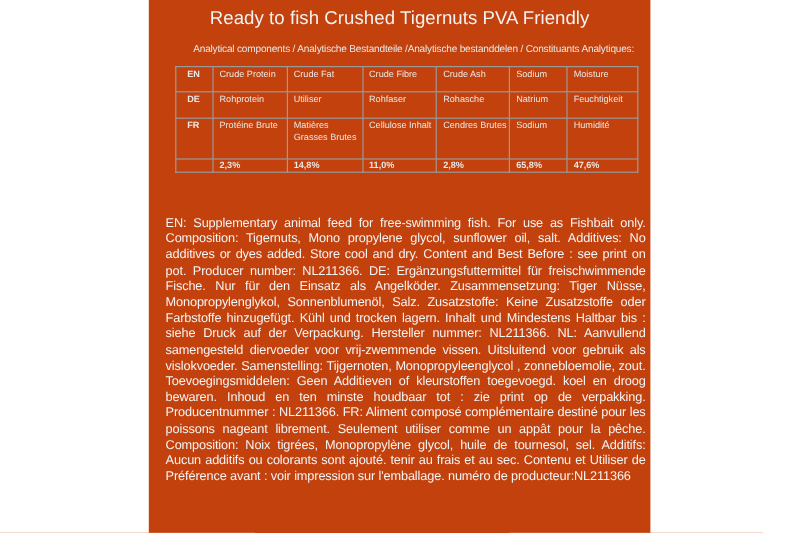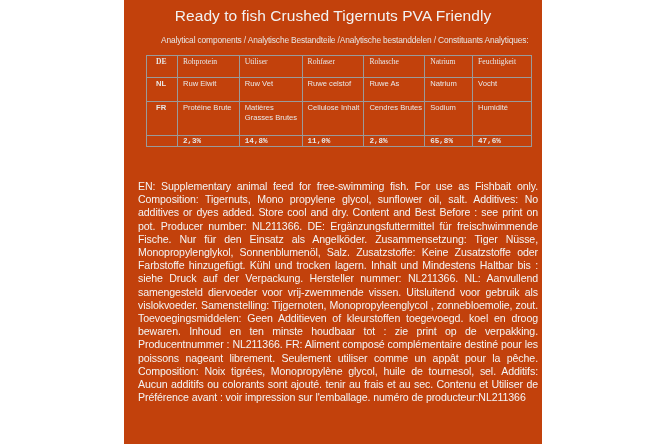--- a/index.html
+++ b/index.html
@@ -21,24 +21,24 @@
   }
   table.analysis {
     position: absolute; left: 22px; top: 55px; width: 386px;
     border-collapse: collapse; font-size: 7.6px; color: #e8e8e8;
   }
   table.analysis td {
     border: 1px solid #9a9a9a; vertical-align: top; padding: 1px 0 0 5px; line-height: 10px;
   }
   table.analysis td.lang { font-weight: bold; text-align: left; padding-left: 9px; }
   table.analysis tr.r-en td { height: 19px; }
-  table.analysis tr.r-de td { height: 20px; font-family: Liberation Serif, serif; }
+  table.analysis tr.r-de td { height: 20px; }
   table.analysis tr.r-nl td { height: 22px; }
   table.analysis tr.r-fr td { height: 32px; margin-top: 28px; }
-  table.analysis tr.r-val td { height: 9px; font-weight: bold; padding-top: 0; font-family: Liberation Mono, monospace; }
+  table.analysis tr.r-val td { height: 9px; font-weight: bold; padding-top: 0; }
   .body-text {
     position: absolute; left: 14px; top: 180px; width: 400px;
     font-size: 10.6px; line-height: 13.2px; color: #f4f4f4; text-align: justify;
     letter-spacing: -0.1px;
   }
   .body-text b { font-weight: normal; }
 </style>
 </head>
 <body>
 
@@ -50,37 +50,37 @@
     <colgroup>
       <col style="width:31px">
         <col style="width:62px">
         <col style="width:63px">
         <col style="width:62px">
       <col style="width:61px">
         <col style="width:48px">
         <col style="width:59px">
     </colgroup>
     <tbody>
+        <tr class="r-en">
+      <td class="lang">EN</td>
+      <td>Crude Protein</td>
+      <td>Crude Fat</td>
+      <td>Crude Fibre</td>
+      <td>Crude Ash</td>
+      <td>Sodium</td>
+      <td>Moisture</td>
+    </tr>
     <tr class="r-de">
       <td class="lang">DE</td>
       <td>Rohprotein</td>
       <td>Utiliser</td>
       <td>Rohfaser</td>
       <td>Rohasche</td>
       <td>Natrium</td>
       <td>Feuchtigkeit</td>
-    </tr>
-    <tr class="r-nl">
-      <td class="lang">NL</td>
-      <td>Ruw Eiwit</td>
-      <td>Ruw Vet</td>
-      <td>Ruwe celstof</td>
-      <td>Ruwe As</td>
-      <td>Natrium</td>
-      <td>Vocht</td>
     </tr>
     <tr class="r-fr">
       <td class="lang">FR</td>
       <td>Protéine Brute</td>
       <td>Matières Grasses Brutes</td>
       <td>Cellulose Inhalt</td>
       <td>Cendres Brutes</td>
       <td>Sodium</td>
       <td>Humidité</td>
     </tr>

